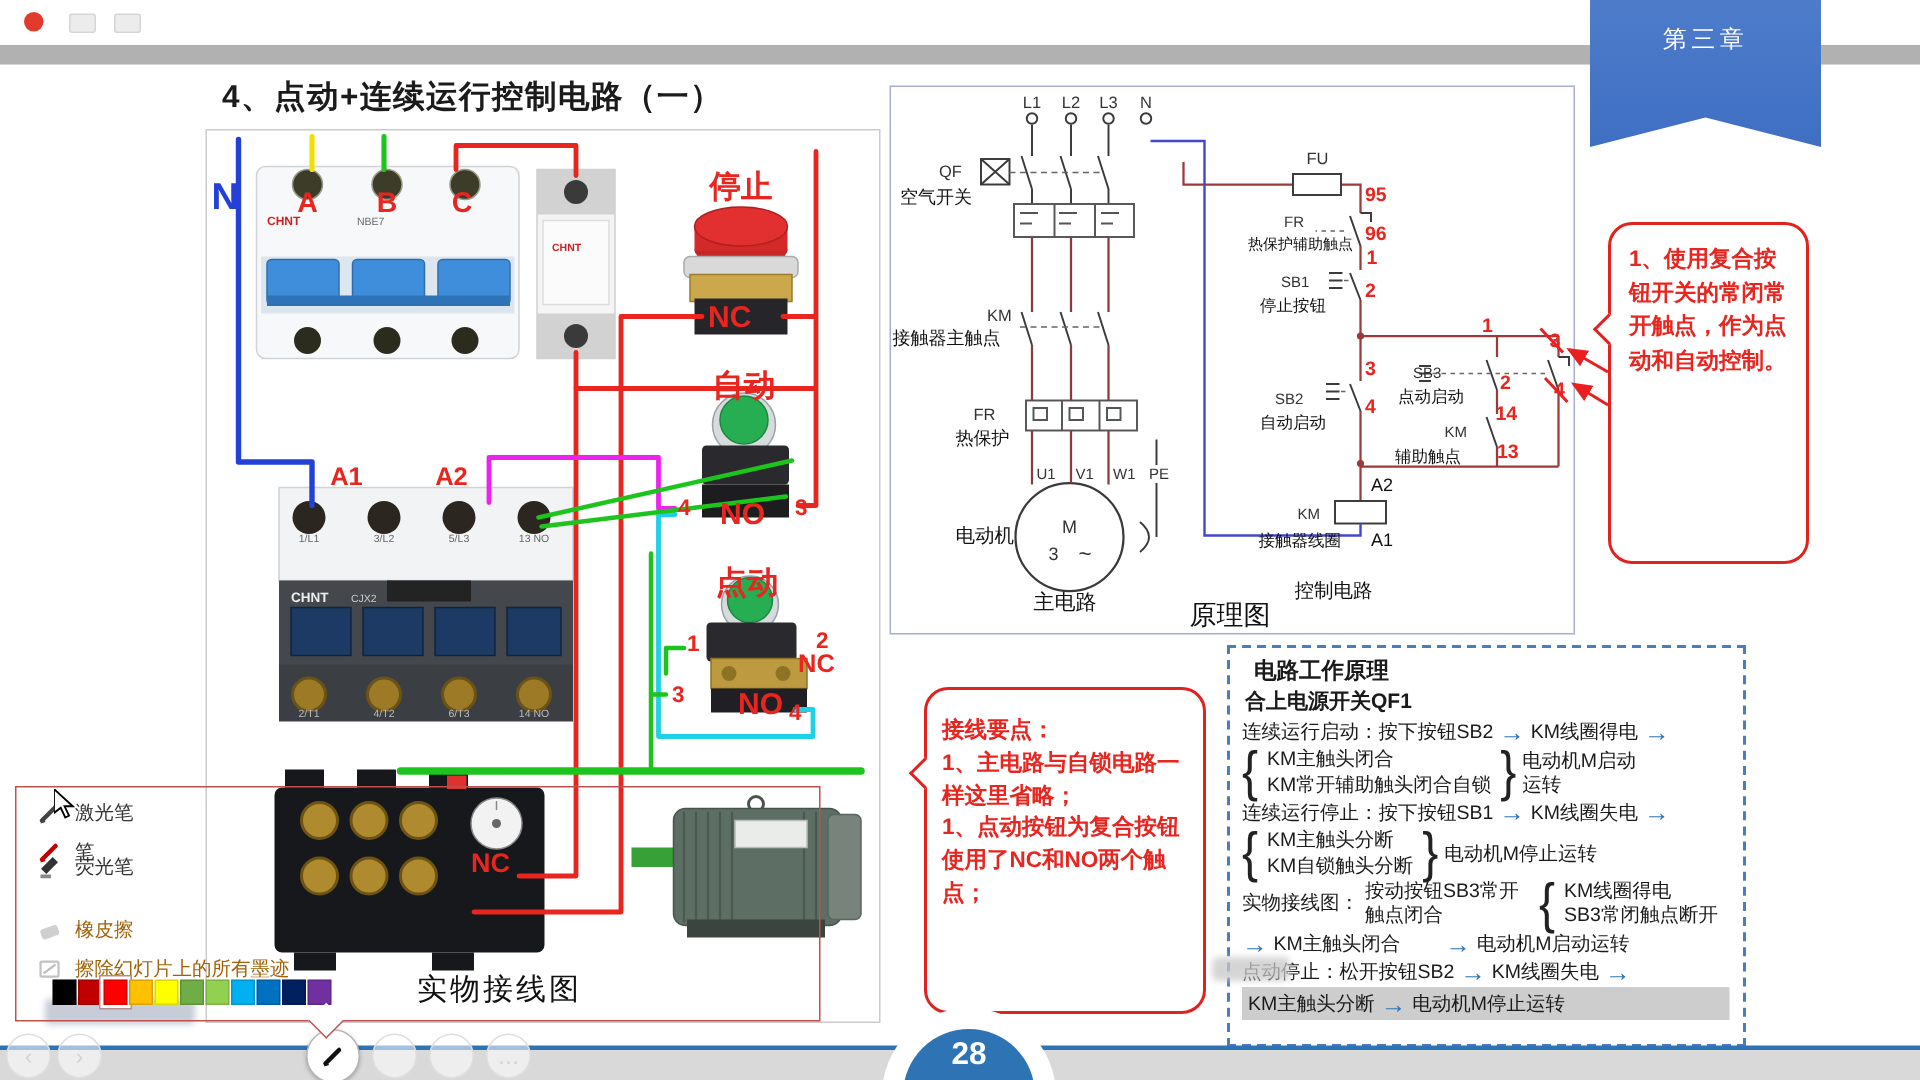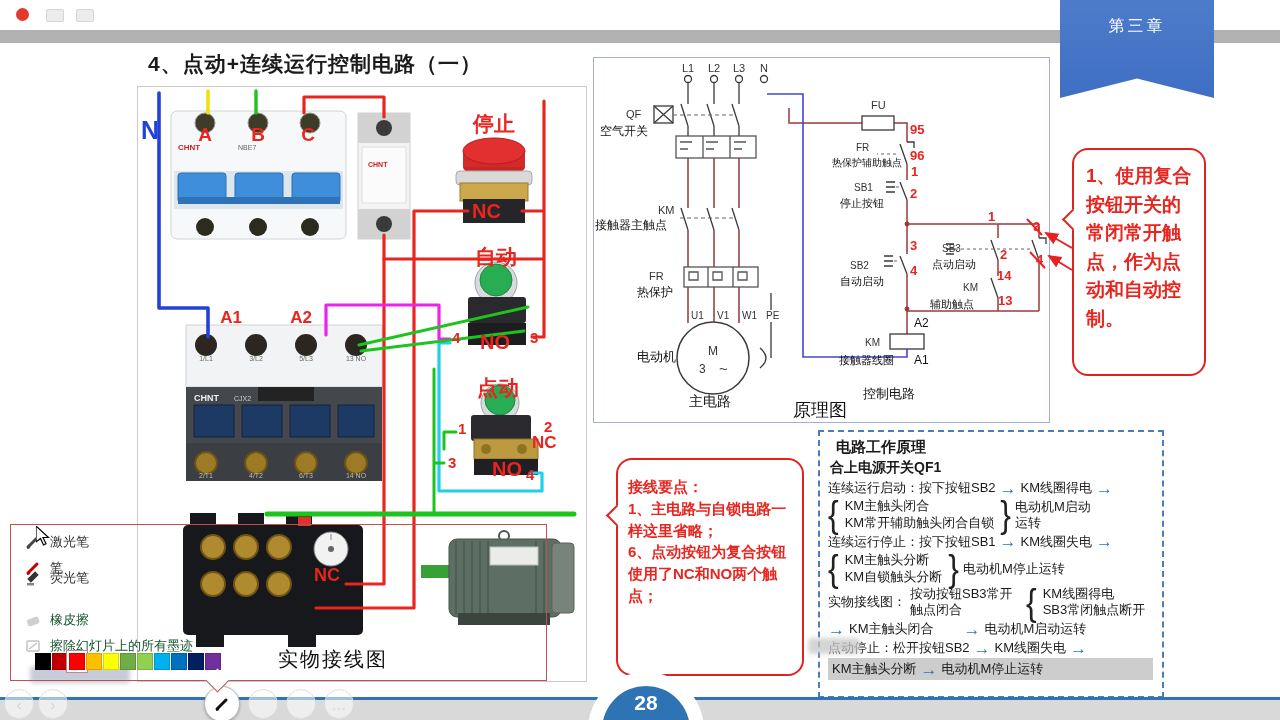--- a/index.html
+++ b/index.html
@@ -24,21 +24,21 @@
   .slide-title{left:148px;top:50px;font-size:21px;font-weight:600;color:#1b1b1b;letter-spacing:1px;z-index:5;}
 
   .panel{background:#fff;z-index:5;}
   .wiring-panel{left:137px;top:86px;width:448px;height:594px;border:1px solid #cbcbcb;}
   .schem-panel{left:593px;top:57px;width:455px;height:364px;border:1px solid #a7aed0;}
   .caption{font-size:20px;color:#111;letter-spacing:2px;z-index:6;}
 
   .callout{border:2.5px solid #e0231e;border-radius:16px;color:#e8251f;background:#fff;z-index:8;font-weight:600;}
   .callout .tail{position:absolute;width:13px;height:13px;background:#fff;transform:rotate(45deg);
     border-left:2.5px solid #e0231e;border-bottom:2.5px solid #e0231e;}
-  .co-right{left:1072px;top:148px;width:110px;height:212px;font-size:19px;line-height:1.5;padding:12px 8px 0 12px;}
+  .co-right{left:1072px;top:148px;width:110px;height:212px;font-size:15px;line-height:1.5;padding:12px 8px 0 12px;}
   .co-right .tail{left:-9px;top:62px;}
   .co-notes{left:616px;top:458px;width:168px;height:198px;font-size:15px;line-height:1.45;padding:16px 6px 0 10px;}
   .co-notes .tail{left:-9px;top:48px;}
 
   .principle{left:818px;top:430px;width:346px;height:268px;border:2px dashed #4a7ebb;background:#fff;z-index:8;
     font-size:13px;color:#1a1a1a;padding:4px 4px 0 8px;box-sizing:border-box;}
   .p-title{font-size:15px;font-weight:bold;margin:2px 0 2px 8px;}
   .p-line{font-size:14px;margin:0 0 2px 2px;font-weight:bold;}
   .p-row{display:flex;align-items:center;gap:4px;margin:1px 0;white-space:nowrap;}
   .p-group{align-items:center;margin:0;}
@@ -46,21 +46,21 @@
   .brace{font-size:32px;font-weight:300;color:#222;line-height:.9;transform:scaleY(1.15);}
   .p-result{width:86px;white-space:normal;line-height:1.25;}
   .p-act{width:112px;white-space:normal;line-height:1.25;}
   .arr{color:#2e75b6;font-weight:bold;font-size:17px;line-height:1;}
   .arr.gap{margin-left:26px;}
   .p-hl{background:#cdcdcd;padding:2px 4px;width:96%;}
   .smudge{left:808px;top:638px;width:52px;height:16px;background:#c8c8c8;border-radius:4px;filter:blur(2px);opacity:.75;z-index:9;}
 
   .pen-menu{left:10px;top:524px;width:535px;height:155px;border:1.5px solid #c0504d;background:transparent;z-index:20;}
   .pm-item{position:absolute;left:14px;display:flex;align-items:center;gap:9px;height:22px;font-size:13px;color:#333;cursor:default;}
-  .pm-item.disabled{color:#14532d;}
+  .pm-item.disabled{color:#a16207;}
   .pm-tail{position:absolute;left:198px;top:147px;width:16px;height:16px;background:#fff;transform:rotate(45deg);
     border-right:1.5px solid #c0504d;border-bottom:1.5px solid #c0504d;}
   .swatch-row{position:absolute;left:24px;top:128px;display:flex;gap:1px;}
   .swatch{width:14px;height:15px;border:1px solid rgba(0,0,0,.15);}
   .swatch.selected{box-shadow:0 0 0 2px #fff,0 0 0 3px #b98c8c;}
   .watermark{left:30px;top:666px;width:100px;height:17px;background:#223a66;opacity:.25;border-radius:3px;filter:blur(2px);z-index:18;}
 
   .bottom-line{left:0;top:697px;width:1280px;height:3px;background:#2e74b5;z-index:10;}
   .bottom-gray{left:0;top:700px;width:1280px;height:20px;background:#d9d9d9;z-index:2;}
   .page-ring{left:588px;top:672px;width:116px;height:116px;border-radius:50%;background:#fff;z-index:11;}
@@ -366,21 +366,21 @@
 
   <div class="abs callout co-right">
     <div class="tail"></div>
     <span>1、使用复合按钮开关的常闭常开触点，作为点动和自动控制。</span>
   </div>
 
   <div class="abs callout co-notes">
     <div class="tail"></div>
     <div>接线要点：</div>
     <div>1、主电路与自锁电路一样这里省略；</div>
-    <div>6、点动按钮为复合按钮使用了NC和NO两个触点；</div>
+    <div>1、点动按钮为复合按钮使用了NC和NO两个触点；</div>
   </div>
 
   <div class="abs principle">
     <div class="p-title">电路工作原理</div>
     <div class="p-line">合上电源开关QF1</div>
     <div class="p-row">
       <span>连续运行启动：按下按钮SB2</span>
       <span class="arr">→</span>
       <span>KM线圈得电</span>
       <span class="arr">→</span>

